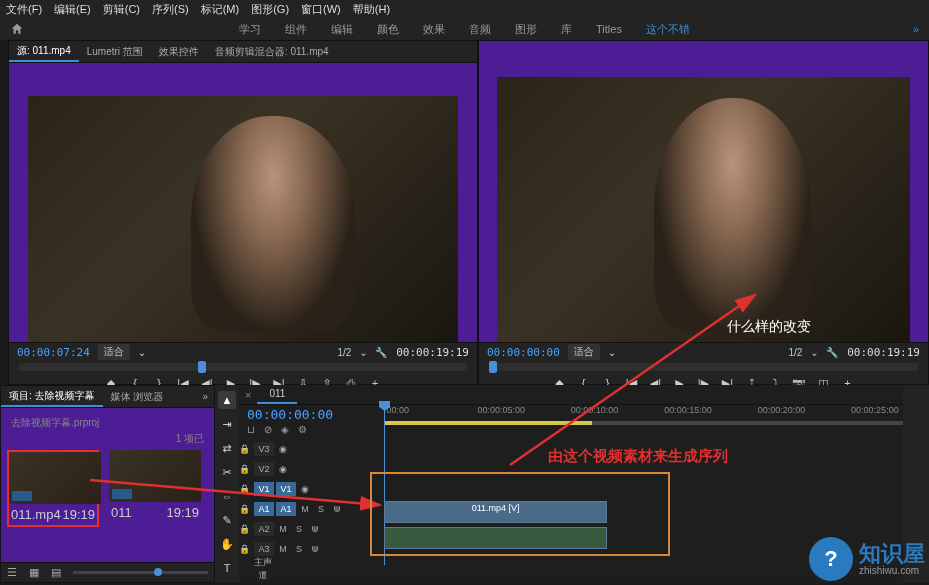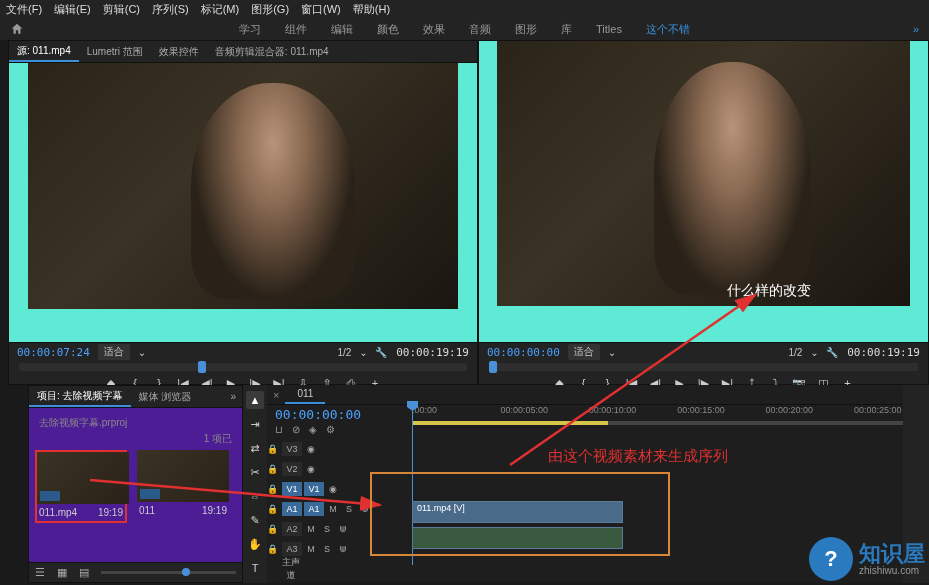--- a/index.html
+++ b/index.html
@@ -10,44 +10,44 @@
 .workspace-bar .ws { cursor: pointer; }
 .workspace-bar .ws.active { color: #3a91d9; }
 .workspace-bar .chev { position: absolute; right: 10px; color: #3a91d9; }
 .workspace-bar .home { position: absolute; left: 10px; width: 14px; height: 14px; }
 .main { display: flex; height: 345px; margin-left: 8px; }
 .panel { background: #232323; border: 1px solid #111; display: flex; flex-direction: column; }
 .panel-tabs { display: flex; height: 22px; align-items: center; font-size: 10px; color: #aaa; border-bottom: 1px solid #111; }
 .panel-tabs .tab { padding: 0 8px; height: 100%; display: flex; align-items: center; cursor: pointer; }
 .panel-tabs .tab.active { color: #fff; border-bottom: 2px solid #3a91d9; }
 .program-label { padding: 0 8px; color: #ccc; }
-.monitor-body { flex: 1; display: flex; align-items: flex-start; justify-content: center; background: #5eead4; position: relative; }
+.monitor-body { flex: 1; display: flex; align-items: flex-end; justify-content: center; background: #4c1d95; position: relative; }
 .video-frame { width: 92%; height: 88%; background: linear-gradient(135deg,#2a2418 0%,#3a3224 40%,#1a1610 100%); position: relative; overflow: hidden; }
 .figure { position: absolute; left: 38%; top: 8%; width: 38%; height: 88%; background: radial-gradient(ellipse at 50% 28%, #b8937a 0%, #8a6a52 28%, #2a2218 70%); border-radius: 48% 48% 20% 20%; }
 .subtitle { position: absolute; bottom: 6px; right: 24%; color: #fff; font-size: 14px; font-weight: 500; }
 .monitor-footer { height: 42px; background: #232323; border-top: 1px solid #111; }
 .tc-row { display: flex; align-items: center; height: 18px; padding: 0 8px; gap: 8px; font-size: 10px; }
 .tc { color: #4aa3ff; font-family: monospace; font-size: 11px; }
 .tc.white { color: #ddd; }
 .fit { background: #333; padding: 1px 6px; border-radius: 2px; }
 .spacer { flex: 1; }
 .scrub { height: 8px; background: #2e2e2e; margin: 2px 10px; position: relative; border-radius: 2px; }
 .scrub .play-head { position: absolute; top: -2px; width: 8px; height: 12px; background: #4a90d9; border-radius: 2px; }
 .transport { display: flex; justify-content: center; gap: 10px; padding: 3px 0; }
 .transport .btn { width: 14px; height: 14px; display: flex; align-items: center; justify-content: center; color: #ccc; cursor: pointer; font-size: 11px; }
-.lower { display: flex; height: 198px; padding-left: 28px; }
+.lower { display: flex; height: 198px; }
 .project-panel { width: 215px; }
 .bin-body { flex: 1; padding: 6px; position: relative; background: #4c1d95; }
 .proj-name { color: #888; font-size: 10px; padding: 2px 4px; }
 .item-count { position: absolute; right: 10px; top: 24px; color: #888; font-size: 10px; }
 .thumbs { display: flex; gap: 10px; margin-top: 18px; }
 .thumb { width: 92px; }
 .thumb .img { width: 92px; height: 52px; background: linear-gradient(135deg,#3a3224 0%,#2a2218 100%); position: relative; }
 .thumb .img::after { content: ""; position: absolute; left: 3px; bottom: 3px; width: 20px; height: 10px; background: #2a5a8a; }
-.thumb .meta { display: flex; justify-content: space-between; font-size: 10px; color: #ccc; padding: 3px 2px; }
+.thumb .meta { display: flex; justify-content: space-between; font-size: 13px; color: #ccc; padding: 3px 2px; }
 .hl-red { border: 2px solid #e03030; }
 .proj-footer { height: 20px; display: flex; align-items: center; gap: 8px; padding: 0 6px; border-top: 1px solid #111; }
 .proj-footer .ico { width: 14px; height: 14px; color: #aaa; cursor: pointer; }
 .slider-track { flex: 1; height: 3px; background: #444; position: relative; }
 .slider-track .knob { position: absolute; left: 60%; top: -3px; width: 8px; height: 8px; background: #4a90d9; border-radius: 50%; }
 .tools { width: 24px; background: #232323; display: flex; flex-direction: column; align-items: center; padding-top: 6px; gap: 6px; }
 .tools .tool { width: 18px; height: 18px; display: flex; align-items: center; justify-content: center; color: #ccc; cursor: pointer; border-radius: 2px; }
 .tools .tool.active { background: #3a3a3a; color: #fff; }
 .timeline { flex: 1; background: #1e1e1e; display: flex; flex-direction: column; }
 .tl-tabs { height: 20px; display: flex; align-items: center; border-bottom: 1px solid #111; }
@@ -66,27 +66,27 @@
 .playhead-line::before { content: ""; position: absolute; top: -4px; left: -5px; width: 11px; height: 10px; background: #4a90d9; clip-path: polygon(0 0,100% 0,100% 60%,50% 100%,0 60%); }
 .tracks { display: flex; }
 .track-heads { width: 145px; }
 .track-area { flex: 1; position: relative; padding-top: 4px; }
 .trk { display: flex; align-items: center; height: 20px; font-size: 9px; color: #aaa; }
 .trk .lock { width: 14px; } 
 .trk .tgl { width: 20px; text-align: center; background: #2a2a2a; margin: 0 1px; padding: 2px 0; cursor: pointer; }
 .trk .tgl.on { background: #3a6a9a; color: #fff; }
 .trk .lbl { width: 20px; text-align: center; padding: 2px 0; }
 .trk .ico { width: 16px; text-align: center; cursor: pointer; }
-.clip { position: absolute; height: 22px; border: 1px solid #5a7a9a; overflow: hidden; }
+.clip { position: absolute; height: 22px; border: 1px solid #5a7a9a; overflow: hidden; text-align: center; }
 .clip.video { background: #4a6a8a; top: 62px; }
 .clip.audio { background: #3a5a40; top: 88px; }
 .clip .name { font-size: 9px; color: #fff; padding: 1px 4px; }
 .hl-amber { position: absolute; border: 2px solid #d68838; }
 .red-arrow { position: absolute; pointer-events: none; }
-.annotation-text { position: absolute; color: #e03030; font-size: 15px; font-weight: 400; }
+.annotation-text { position: absolute; color: #e03030; font-size: 15px; font-weight: 700; }
 .watermark { position: absolute; right: 4px; bottom: 4px; display: flex; align-items: center; gap: 6px; background: rgba(255,255,255,0); }
 .watermark .bubble { width: 44px; height: 44px; border-radius: 50%; background: #2a7ac0; display: flex; align-items: center; justify-content: center; color: #fff; font-size: 22px; font-weight: bold; }
 .watermark .txt { color: #2a7ac0; font-size: 22px; font-weight: bold; line-height: 1; }
 .watermark .sub { color: #999; font-size: 10px; }
 .side-bar-right { width: 26px; background: #232323; }
 </style>
 </head>
 <body>
 
 <div class="menubar">

